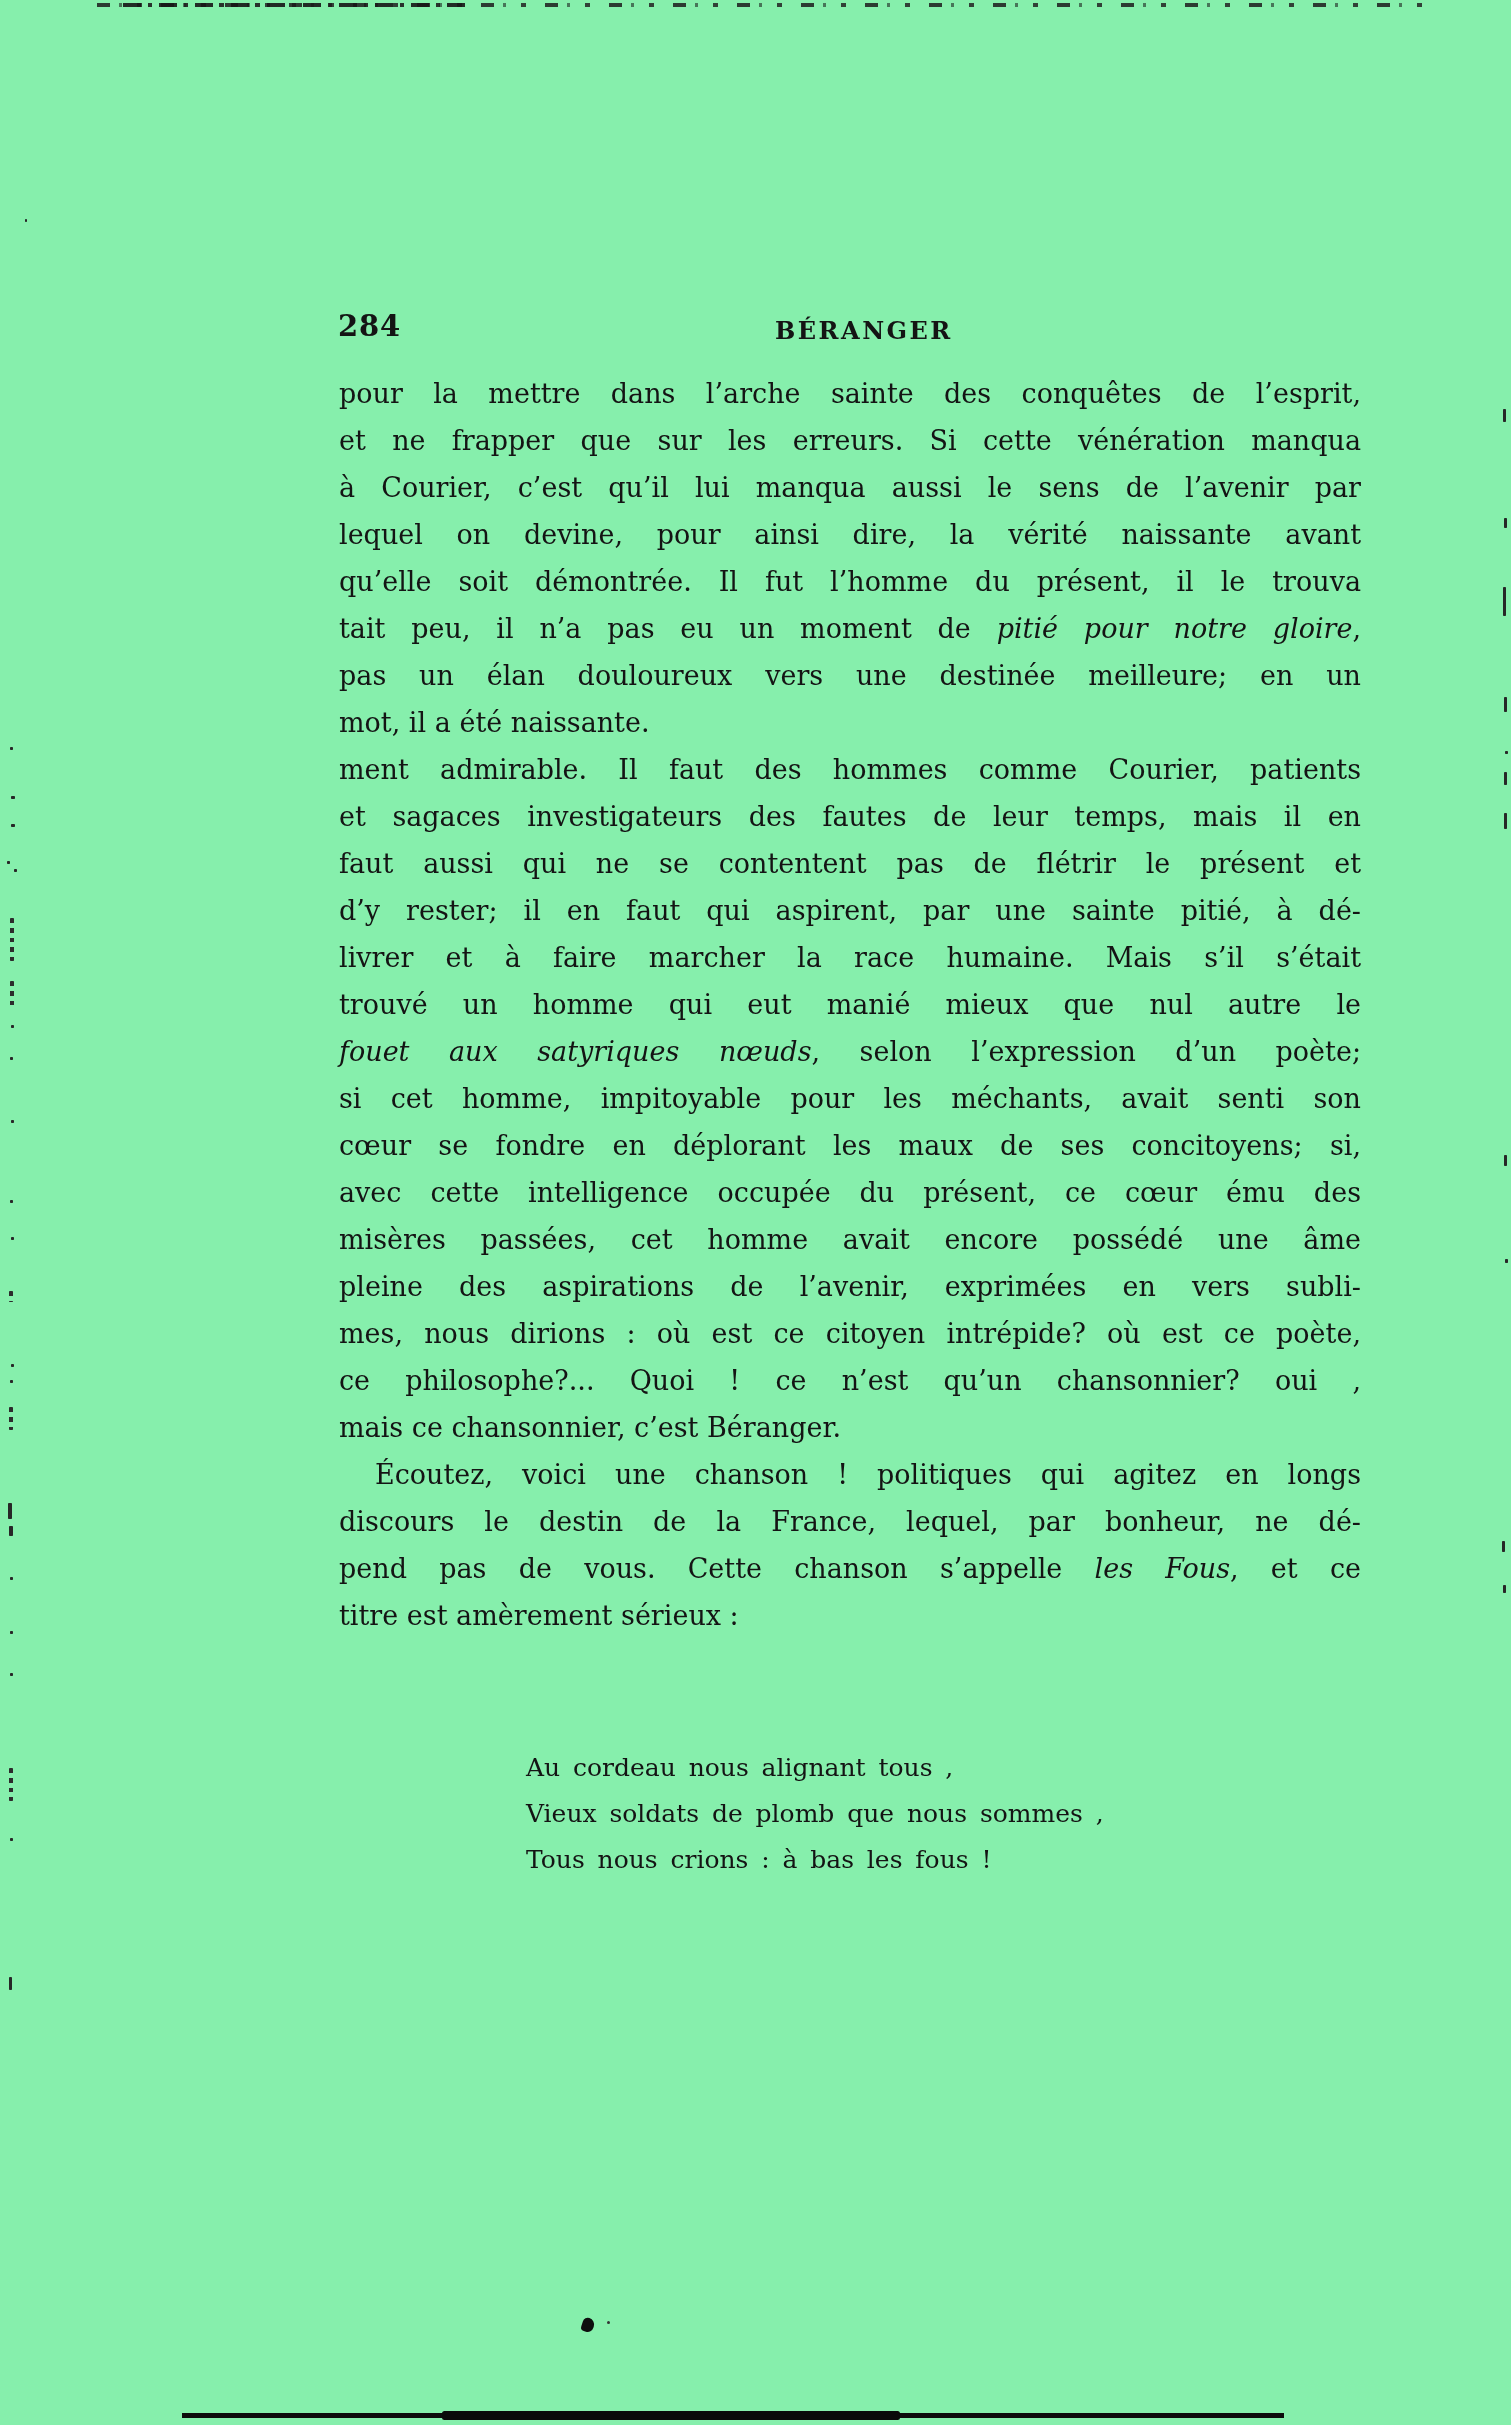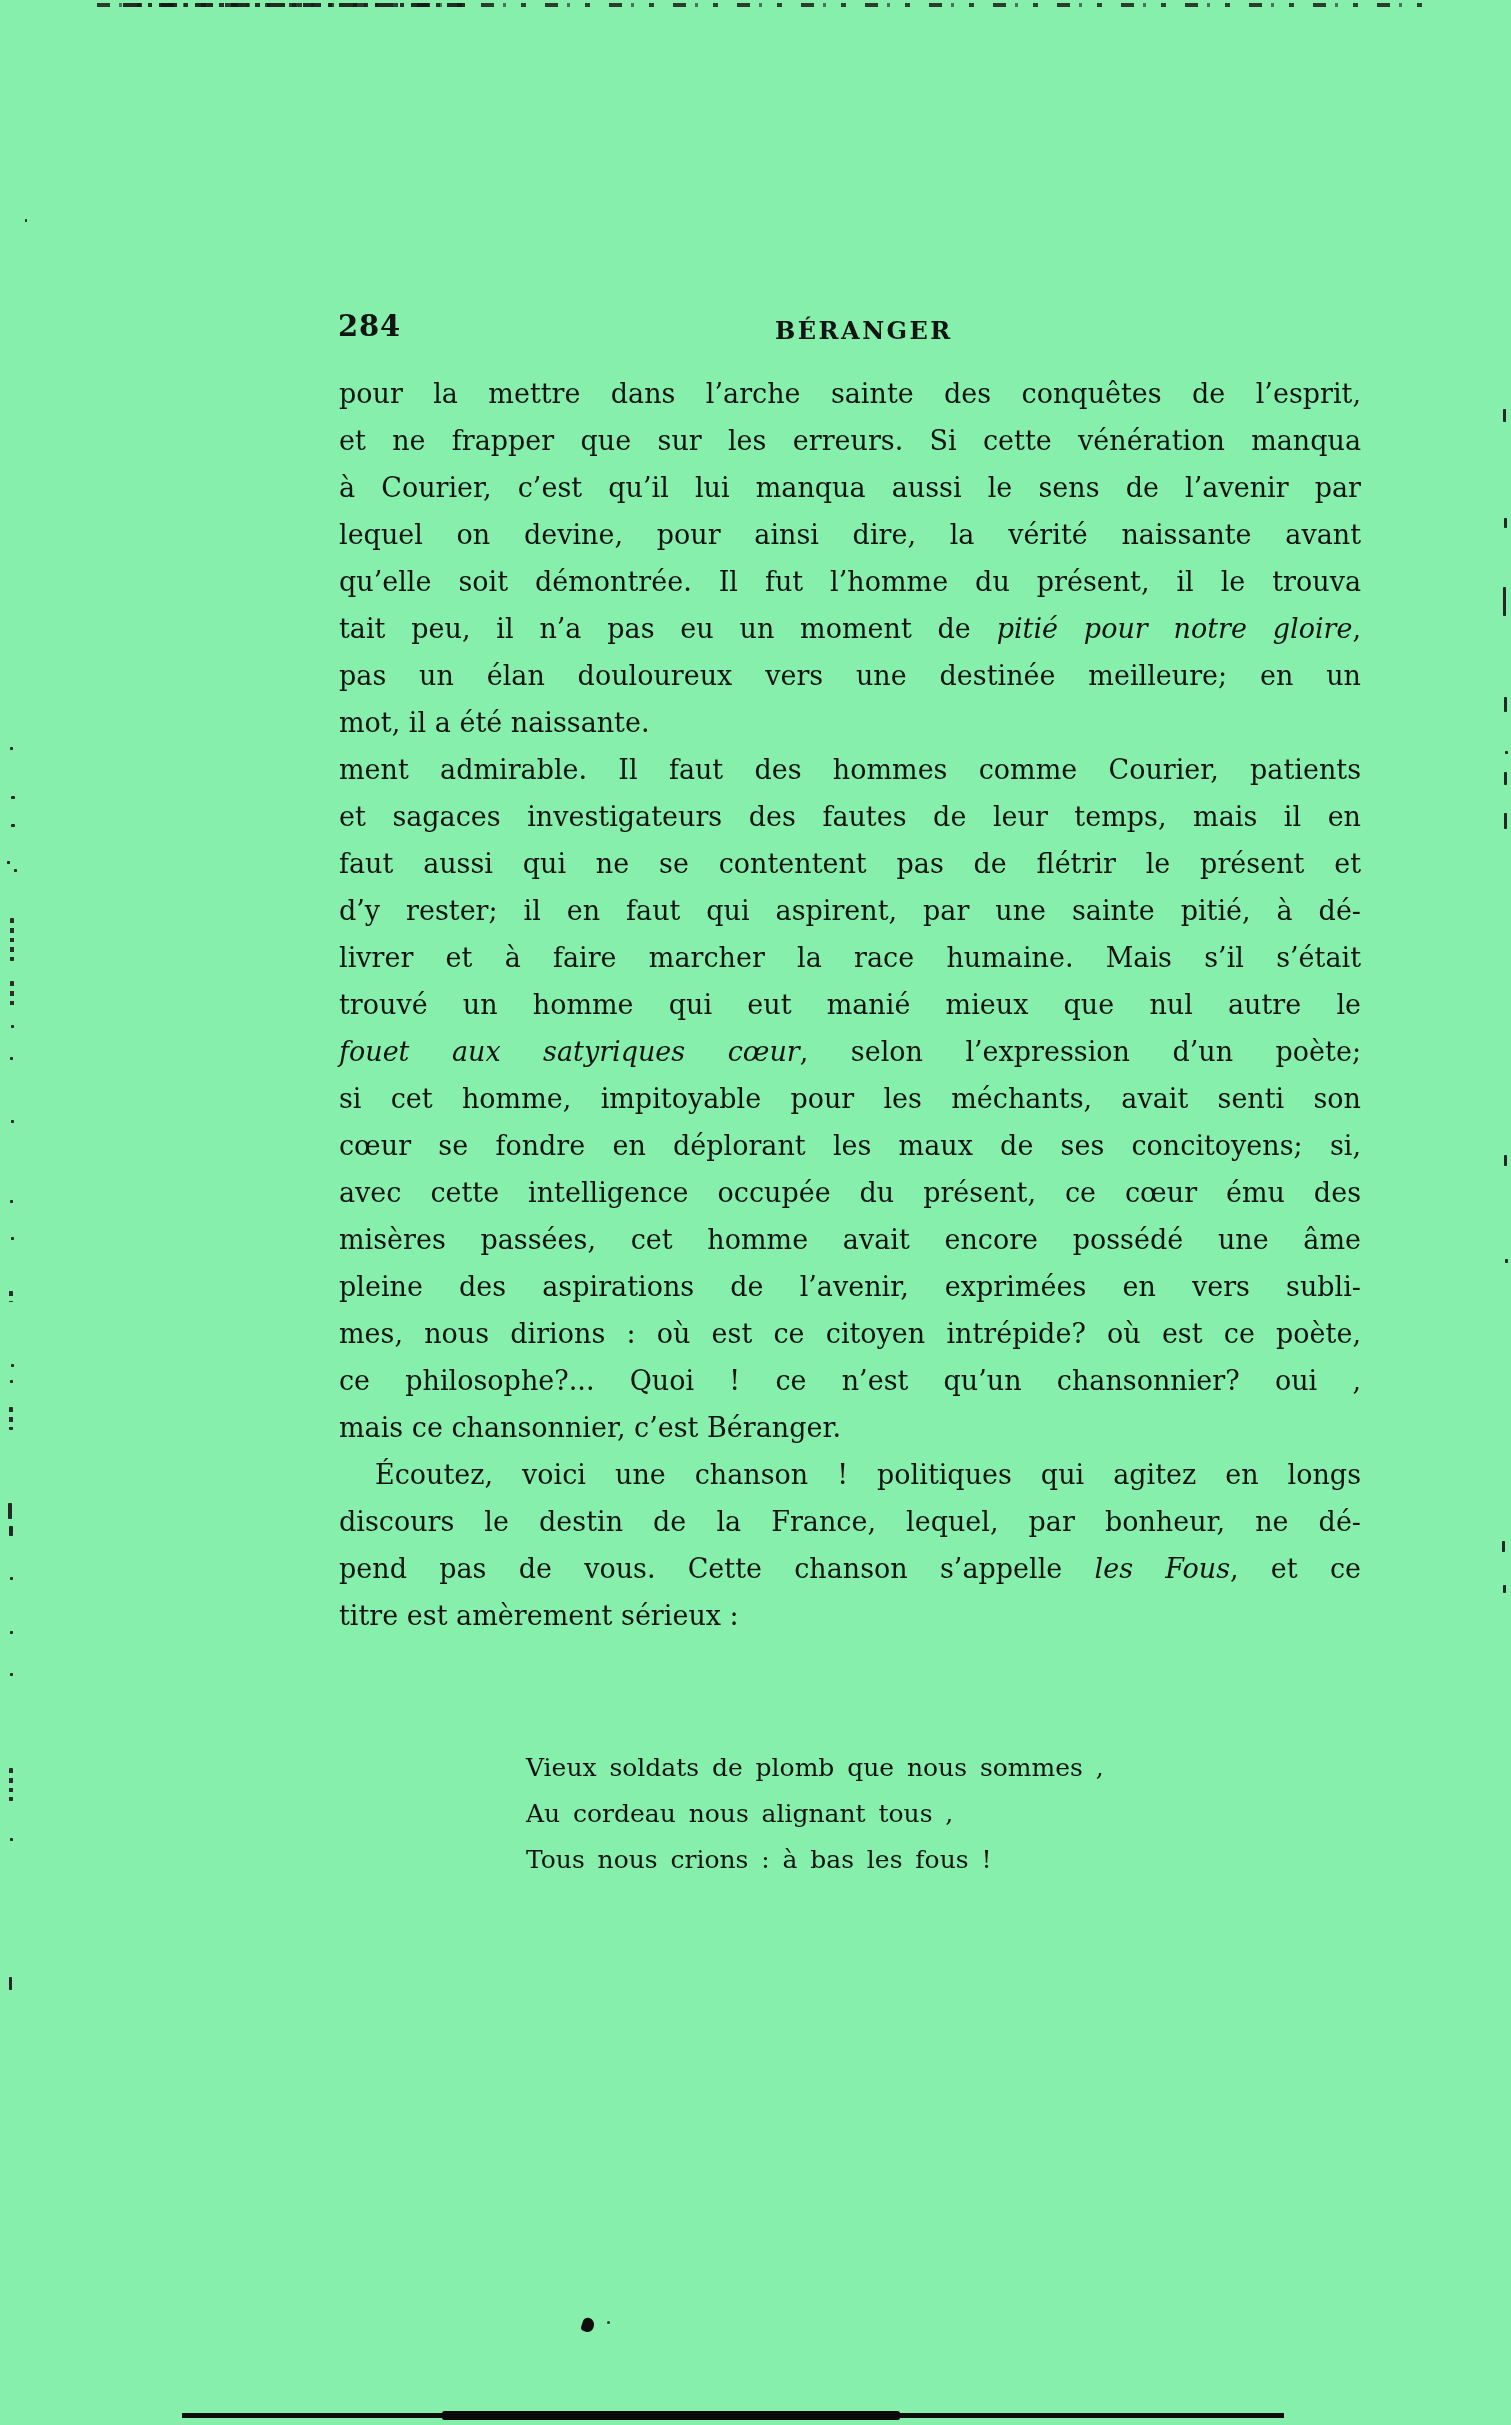--- a/index.html
+++ b/index.html
@@ -88,37 +88,37 @@
       <div class="line"><span>qu’elle soit démontrée. Il fut l’homme du présent, il le trouva</span></div>
       <div class="line"><span>tait peu, il n’a pas eu un moment de </span><span class="it">pitié pour notre gloire</span><span>,</span></div>
       <div class="line"><span>pas un élan douloureux vers une destinée meilleure; en un</span></div>
       <div class="line para-end"><span>mot, il a été naissante.</span></div>
       <div class="line"><span>ment admirable. Il faut des hommes comme Courier, patients</span></div>
       <div class="line"><span>et sagaces investigateurs des fautes de leur temps, mais il en</span></div>
       <div class="line"><span>faut aussi qui ne se contentent pas de flétrir le présent et</span></div>
       <div class="line"><span>d’y rester; il en faut qui aspirent, par une sainte pitié, à dé-</span></div>
       <div class="line"><span>livrer et à faire marcher la race humaine. Mais s’il s’était</span></div>
       <div class="line"><span>trouvé un homme qui eut manié mieux que nul autre le</span></div>
-      <div class="line"><span class="it">fouet aux satyriques cœur</span><span>, selon l’expression d’un poète;</span></div>
+      <div class="line"><span class="it">fouet aux satyriques nœuds</span><span>, selon l’expression d’un poète;</span></div>
       <div class="line"><span>si cet homme, impitoyable pour les méchants, avait senti son</span></div>
       <div class="line"><span>cœur se fondre en déplorant les maux de ses concitoyens; si,</span></div>
       <div class="line"><span>avec cette intelligence occupée du présent, ce cœur ému des</span></div>
       <div class="line"><span>misères passées, cet homme avait encore possédé une âme</span></div>
       <div class="line"><span>pleine des aspirations de l’avenir, exprimées en vers subli-</span></div>
       <div class="line"><span>mes, nous dirions : où est ce citoyen intrépide? où est ce poète,</span></div>
       <div class="line"><span>ce philosophe?... Quoi ! ce n’est qu’un chansonnier? oui ,</span></div>
       <div class="line para-end"><span>mais ce chansonnier, c’est Béranger.</span></div>
       <div class="line indent"><span>Écoutez, voici une chanson ! politiques qui agitez en longs</span></div>
       <div class="line"><span>discours le destin de la France, lequel, par bonheur, ne dé-</span></div>
       <div class="line"><span>pend pas de vous. Cette chanson s’appelle </span><span class="it">les Fous</span><span>, et ce</span></div>
       <div class="line para-end"><span>titre est amèrement sérieux :</span></div>
     </div>
   <div class="verse">
+      <div class="verse-line">Au cordeau nous alignant tous ,</div>
       <div class="verse-line">Vieux soldats de plomb que nous sommes ,</div>
-      <div class="verse-line">Au cordeau nous alignant tous ,</div>
       <div class="verse-line">Tous nous crions : à bas les fous !</div>
     </div>
 
   <div class="blot"></div>
   <div class="blot-dot"></div>
   <div class="bottom-rule"></div>
   <div class="bottom-rule-center"></div>
 <div class="mark" style="left: 1503px; top: 409px; width: 3.3px; height: 13px;"></div>
     <div class="mark" style="left: 1504px; top: 518px; width: 2.5px; height: 9.8px;"></div>
     <div class="mark" style="left: 1503px; top: 587px; width: 3.3px; height: 29px;"></div>

